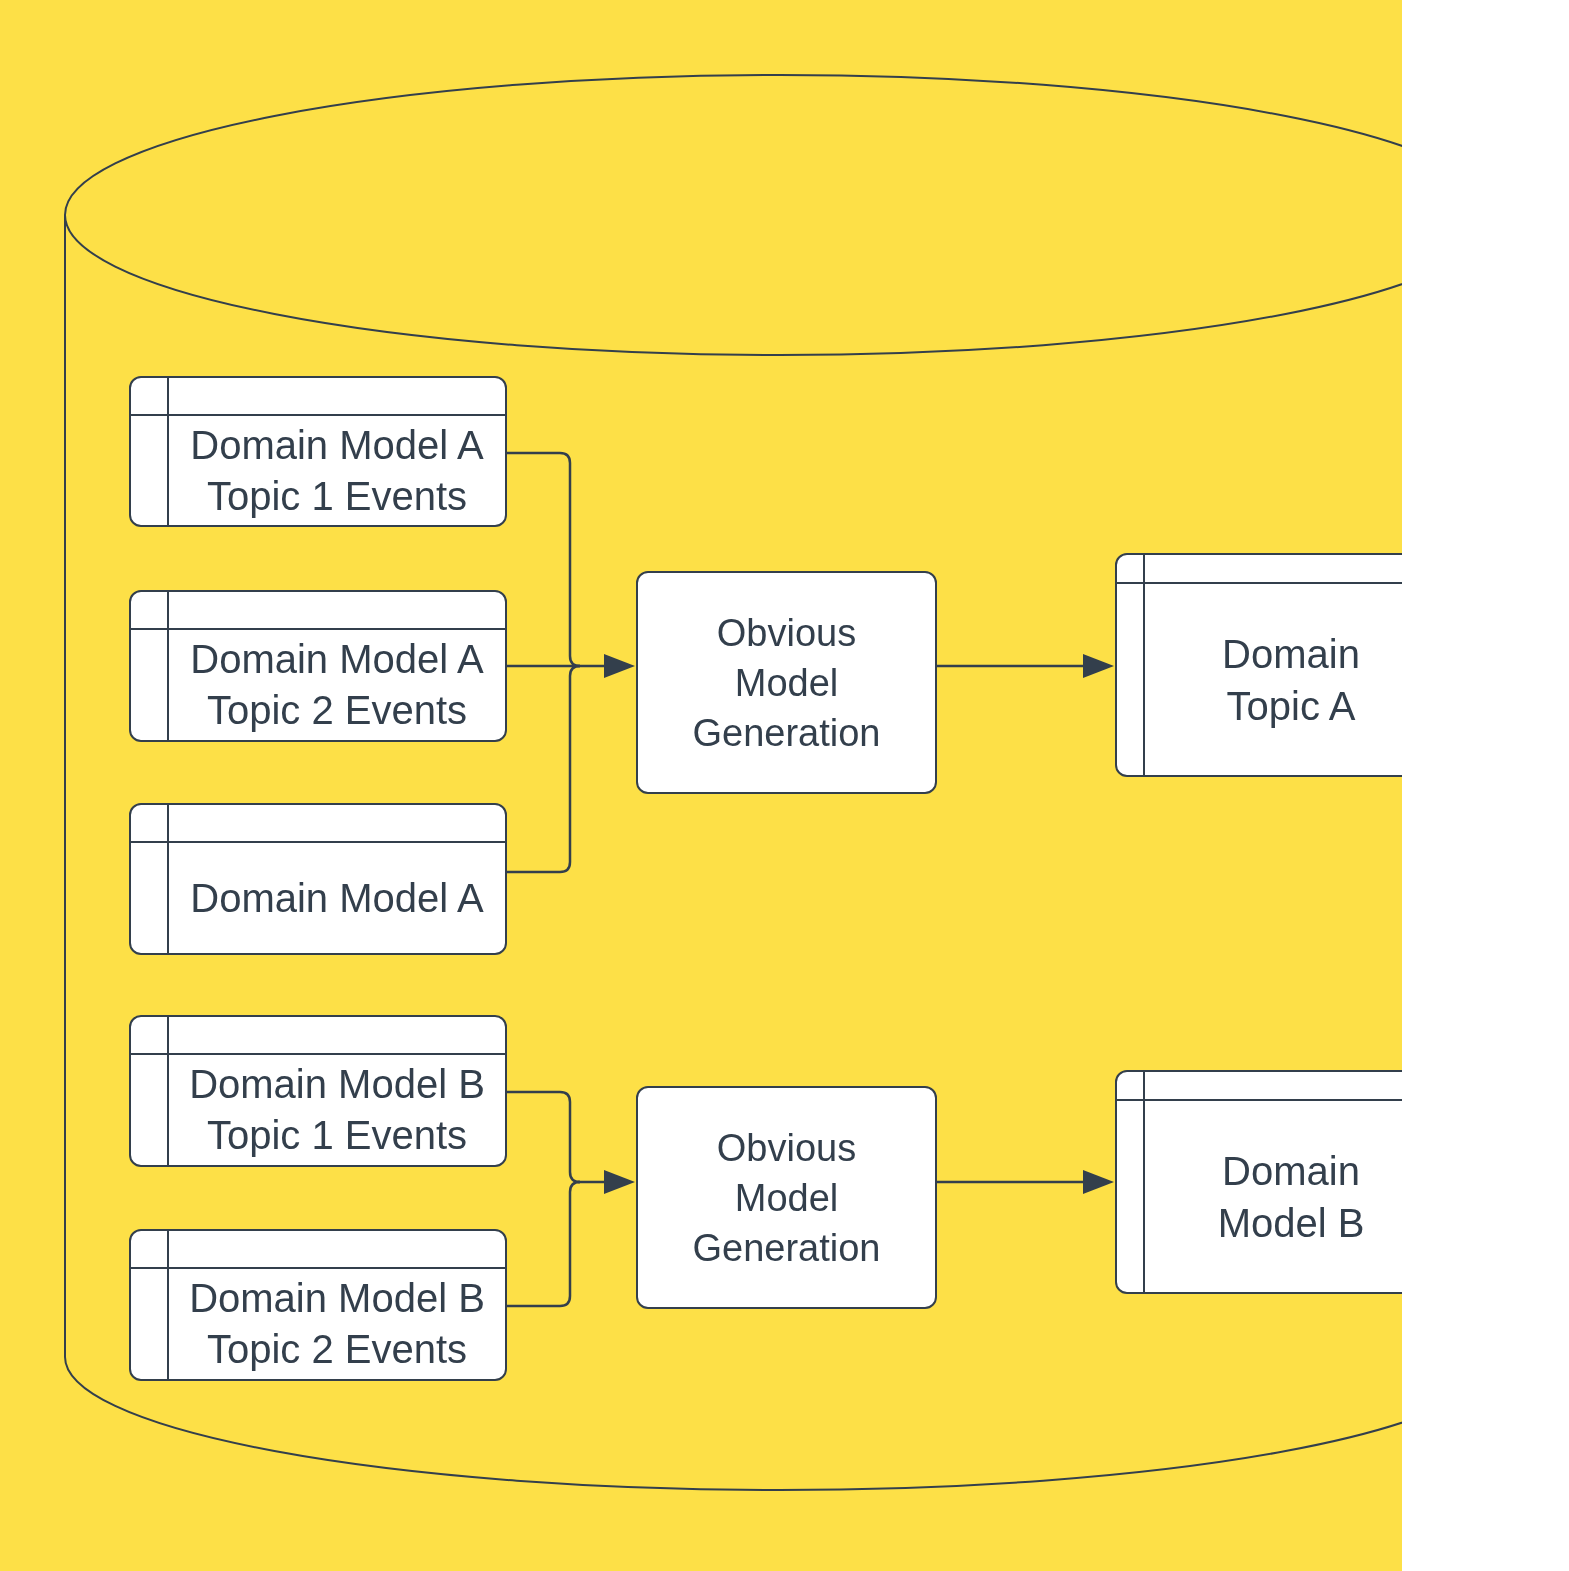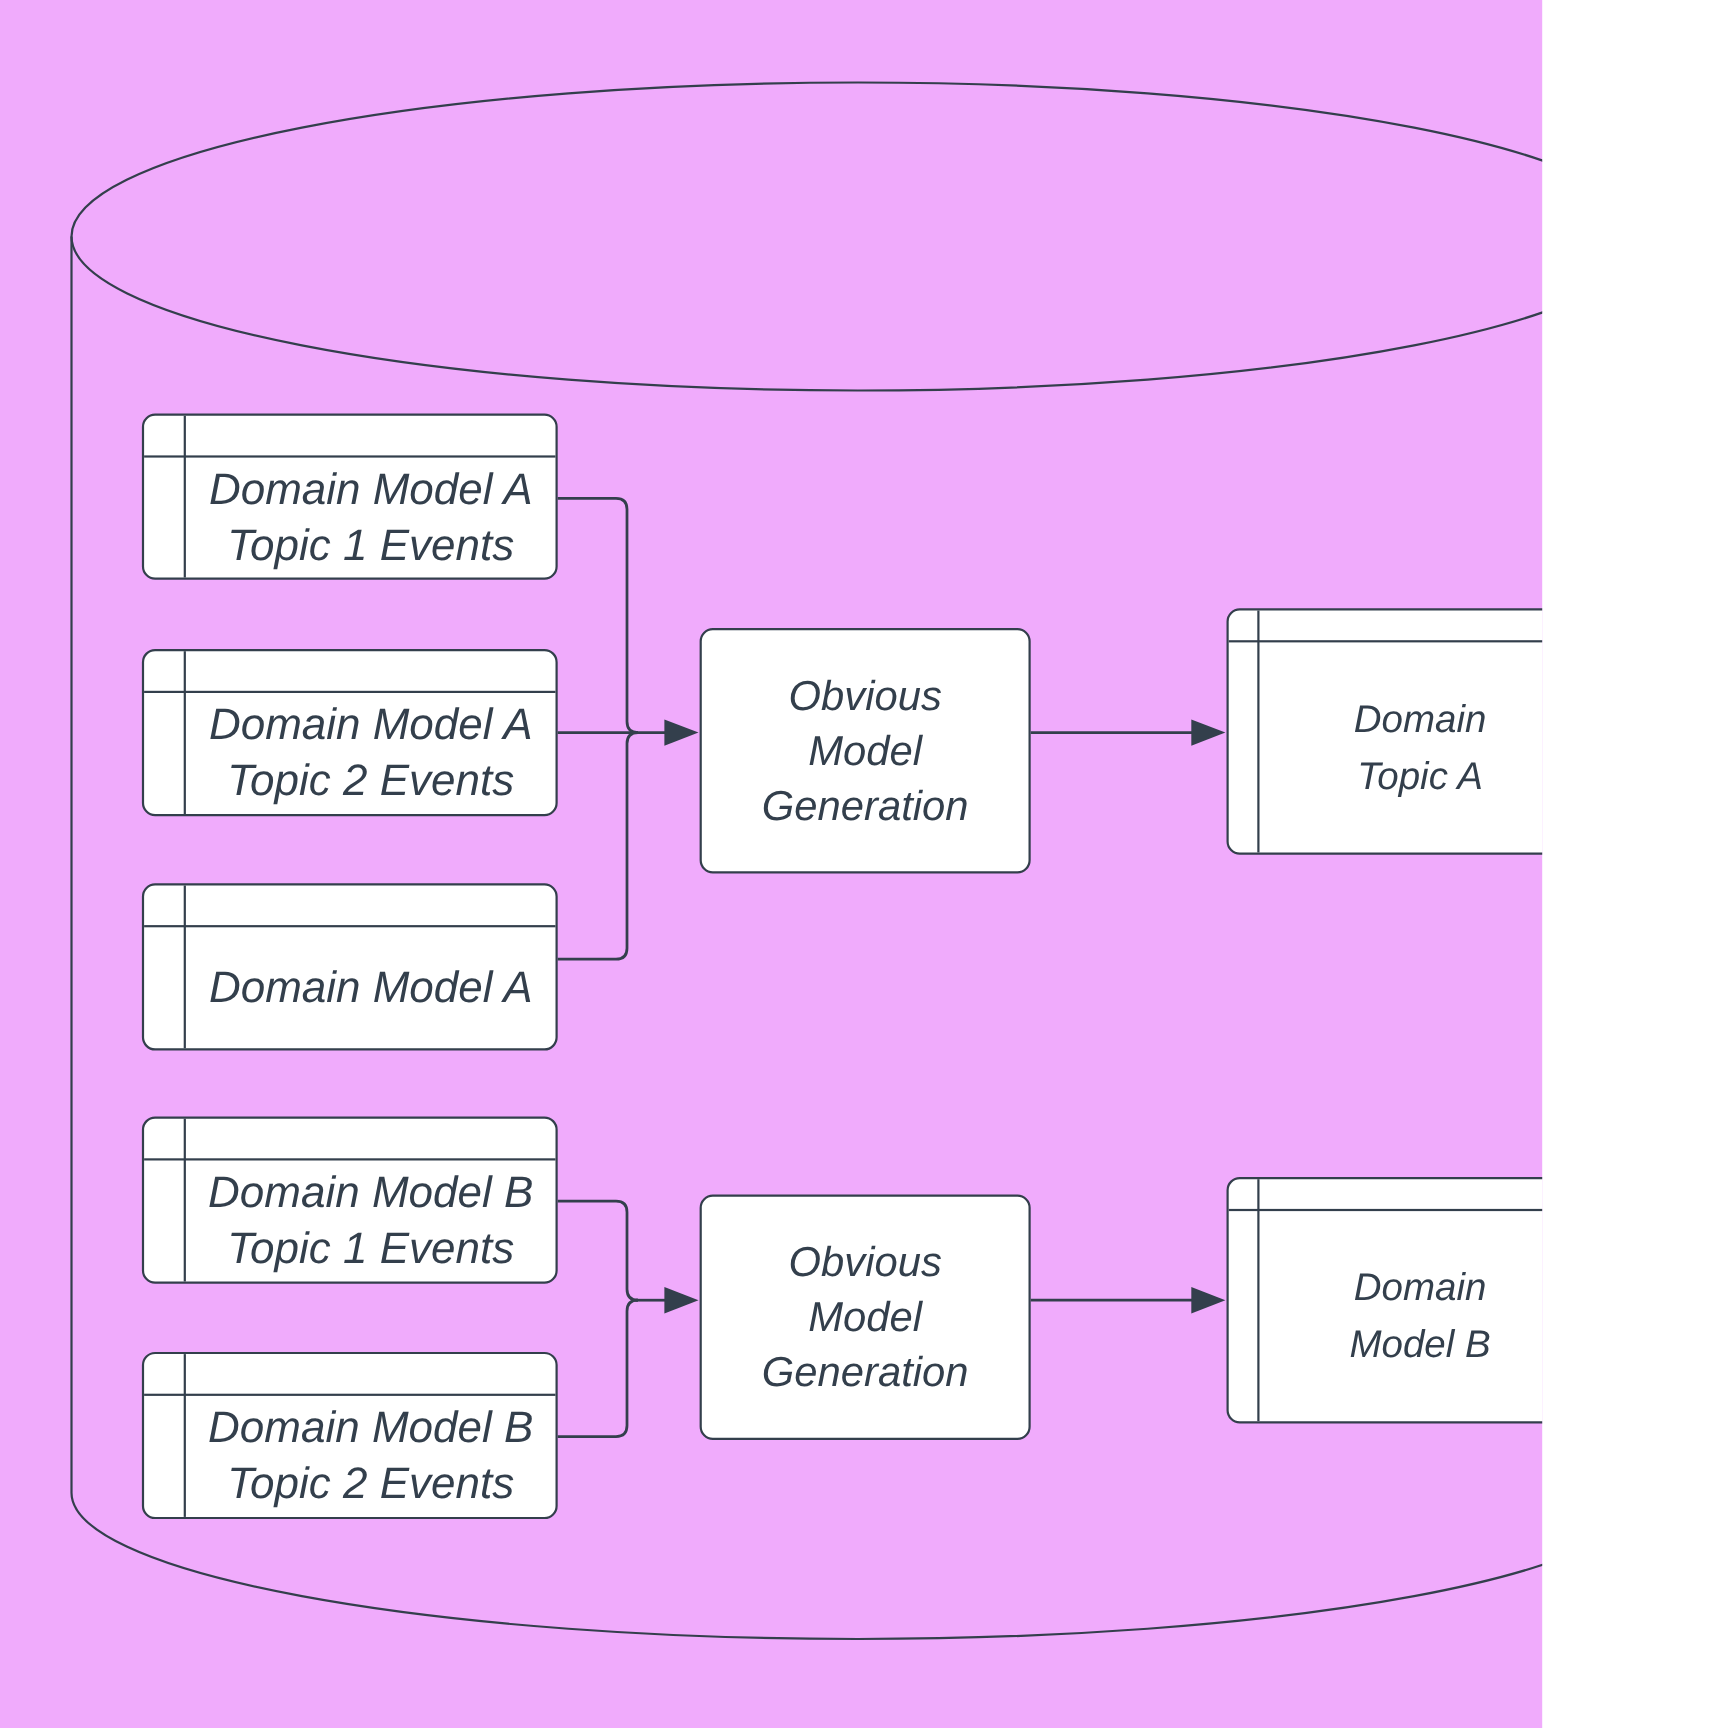--- a/index.html
+++ b/index.html
@@ -1,23 +1,22 @@
 <!DOCTYPE html>
 <html style="--ink: #333F4C;"><head>
 <meta charset="utf-8">
 <style>
   html,body{margin:0;padding:0;background:#fff;}
   .canvas{
     position:relative;
     width:1402px;height:1571px;
-    background:#f0abfc;
+    background:#fde047;
     font-family:"Liberation Sans",sans-serif;
     color:var(--ink,#333F4C);
     overflow:hidden;
-    font-style:italic;
   }
   svg.layer{position:absolute;left:0;top:0;}
   .shape{fill:none;stroke:var(--ink,#333F4C);stroke-width:2;}
   .edge{fill:none;stroke:var(--ink,#333F4C);stroke-width:2.5;stroke-linejoin:round;}
   .arrow{fill:var(--ink,#333F4C);stroke:none;}
 
   
   .tbox{
     position:absolute;box-sizing:border-box;
     border:2px solid var(--ink,#333F4C);
@@ -25,21 +24,21 @@
   }
   .tbox .colline{position:absolute;top:0;bottom:0;left:36px;width:2px;background:var(--ink,#333F4C);}
   .tbox .rowline{position:absolute;left:0;right:0;top:36px;height:2px;background:var(--ink,#333F4C);}
   .tbox .label{
     position:absolute;left:38px;top:38px;right:0;bottom:0;
     display:flex;flex-direction:column;align-items:center;justify-content:center;
     font-size:40px;line-height:51px;text-align:center;white-space:nowrap;
   }
   .tbox--sm .colline{left:26px;}
   .tbox--sm .rowline{top:27px;}
-  .tbox--sm .label{left:28px;top:29px;font-size:35px;line-height:52px;padding-left:24px;}
+  .tbox--sm .label{left:28px;top:29px;font-size:40px;line-height:52px;padding-left:24px;}
 
   
   .pbox{
     position:absolute;box-sizing:border-box;
     border:2px solid var(--ink,#333F4C);
     border-radius:12px;background:#fff;
     display:flex;flex-direction:column;align-items:center;justify-content:center;
     font-size:38px;line-height:50px;text-align:center;white-space:nowrap;margin-top:16px;
   }
 

